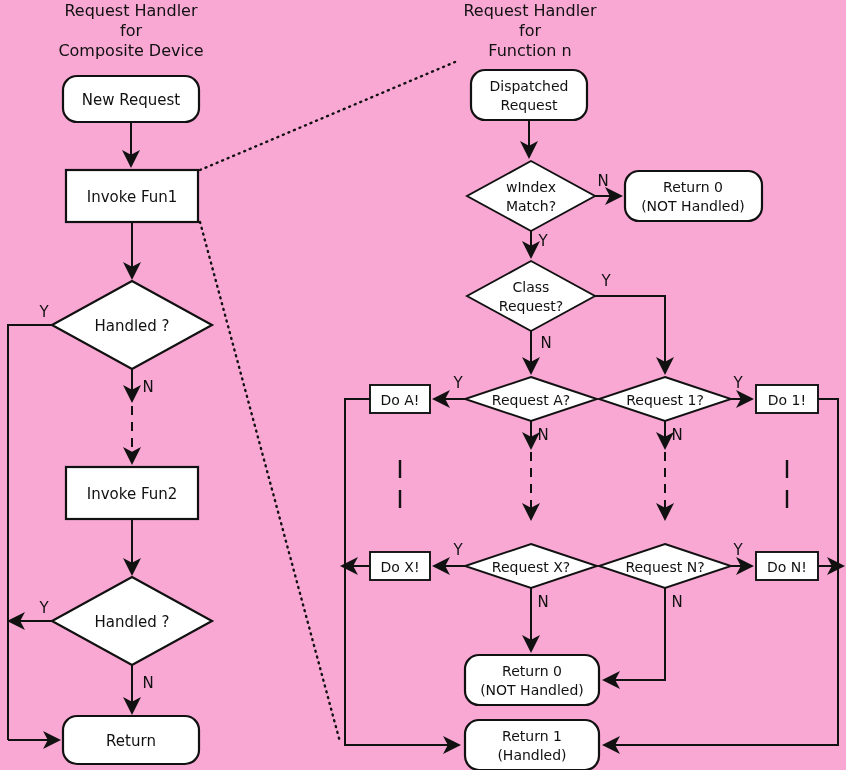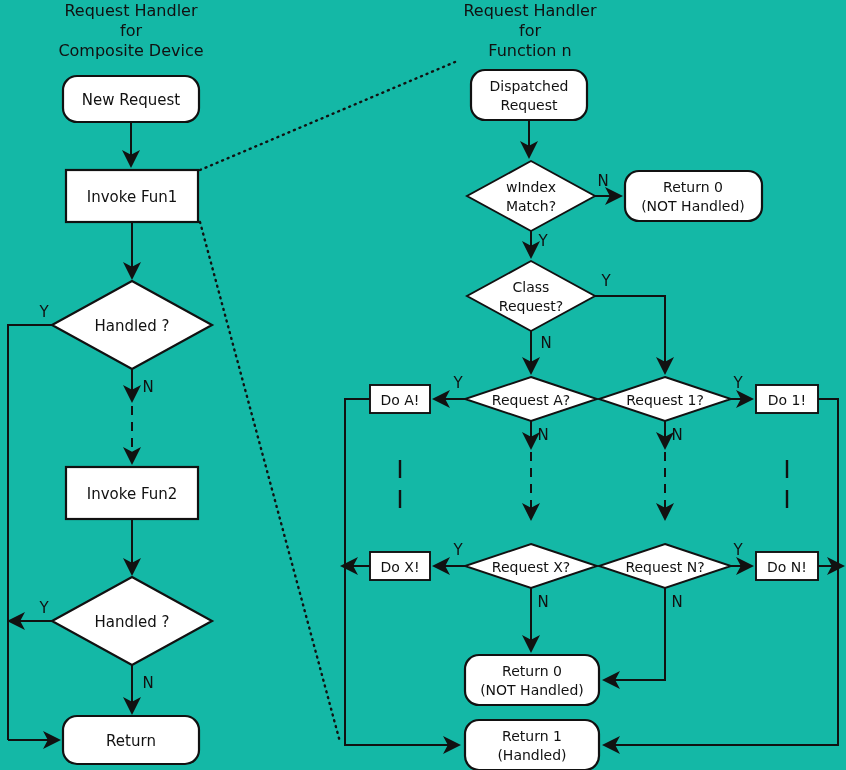--- a/index.html
+++ b/index.html
@@ -4,21 +4,21 @@
 <style>
   html, body {
     margin: 0;
     padding: 0;
     background: #ffffff;
   }
   #root {
     position: relative;
     width: 846px;
     height: 770px;
-    background: #14b8a6;
+    background: #f9a8d4;
     font-family: "DejaVu Sans", sans-serif;
     overflow: hidden;
   }
   svg.flow {
     position: absolute;
     left: 0;
     top: 0;
     width: 846px;
     height: 770px;
   }

